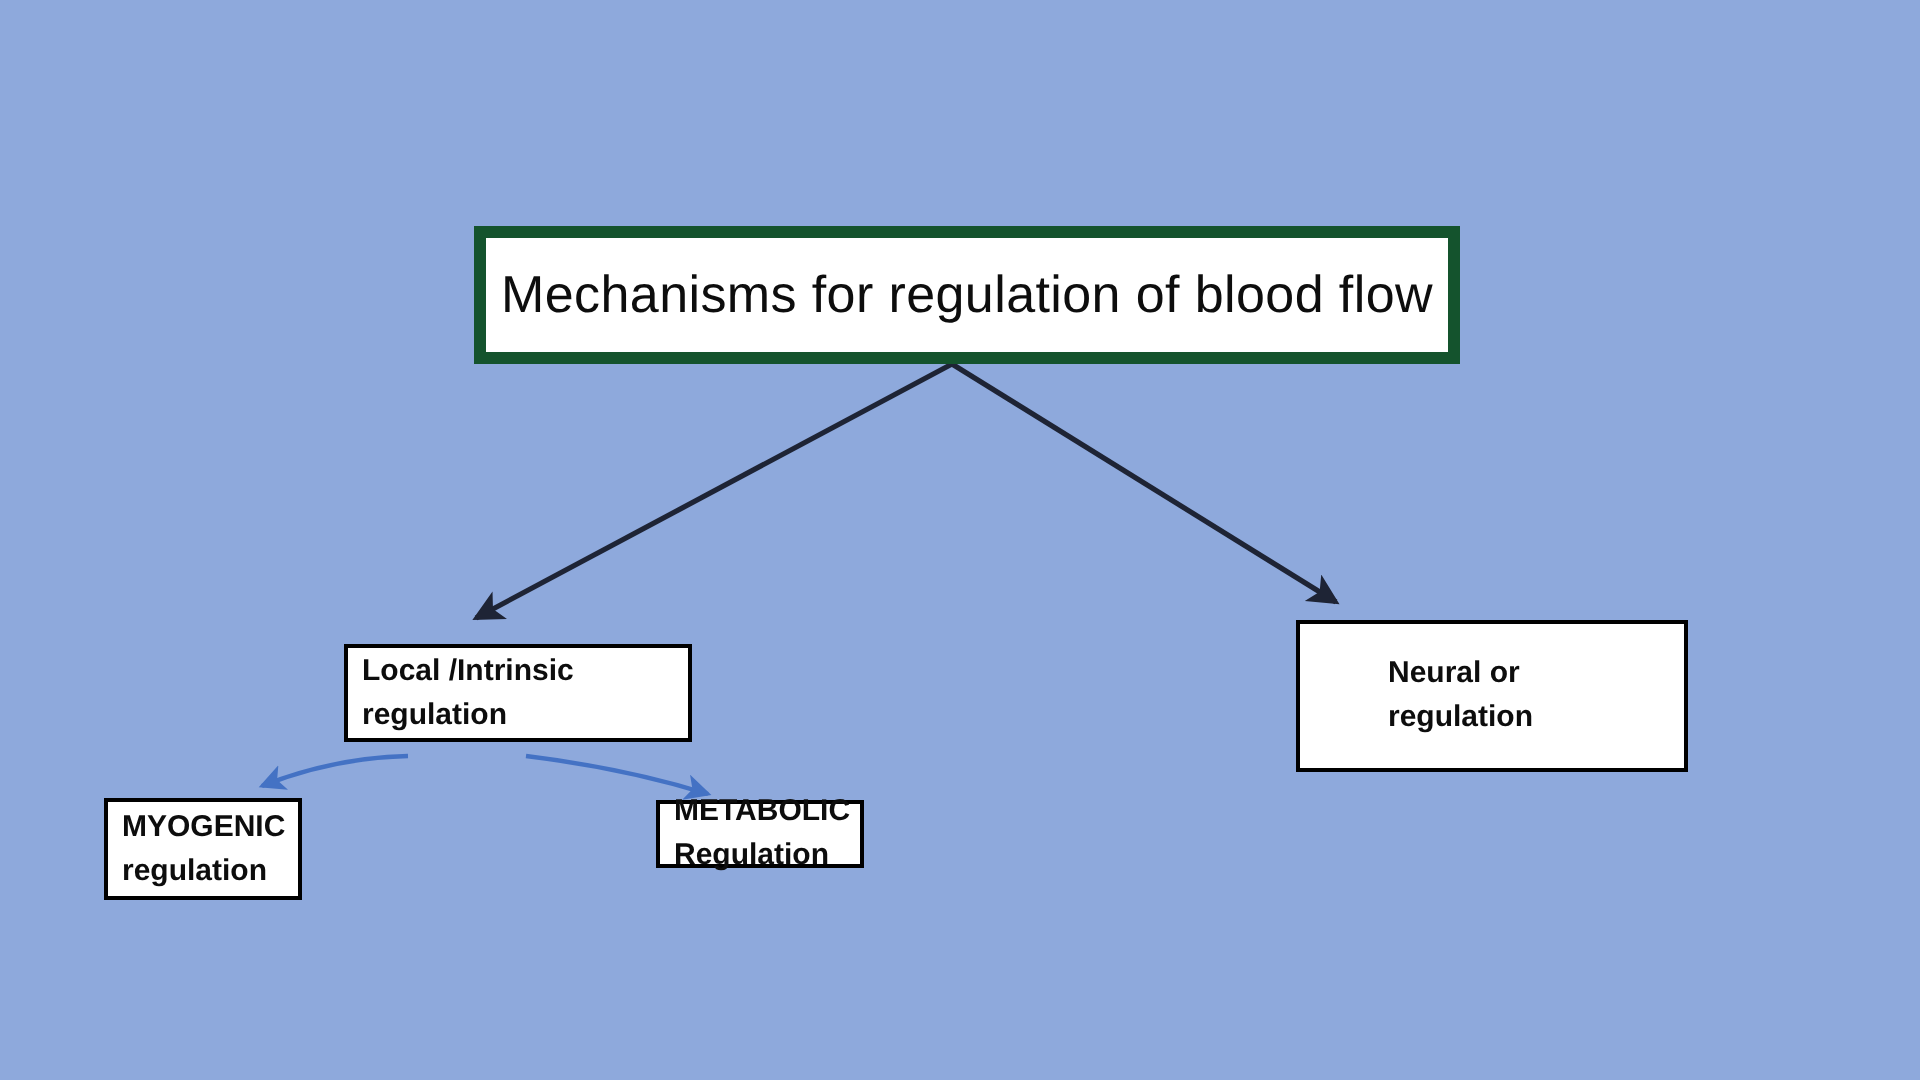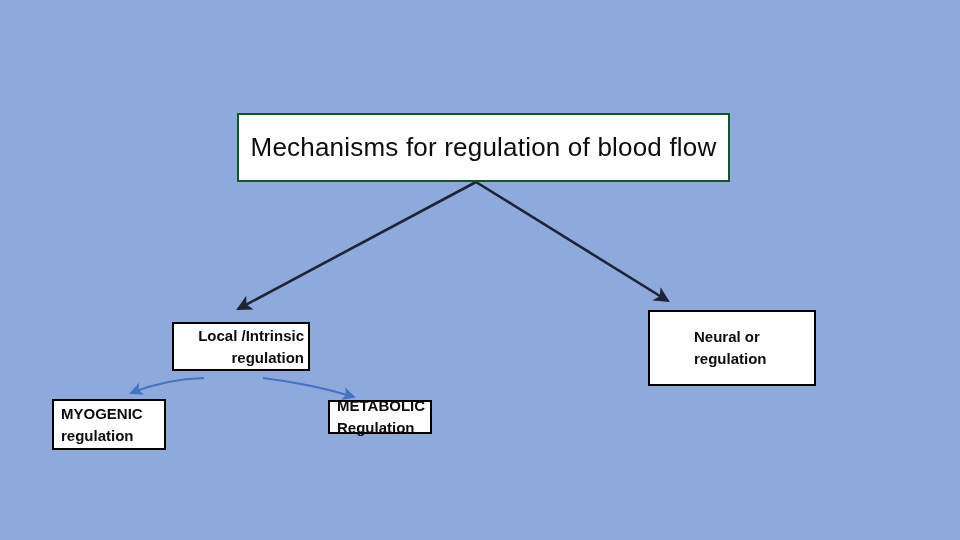--- a/index.html
+++ b/index.html
@@ -31,21 +31,21 @@
     position: absolute;
     background: #FFFFFF;
     color: #0d0d0d;
     box-sizing: border-box;
   }
   .title-box {
     left: 237px;
     top: 113px;
     width: 493px;
     height: 69px;
-    border: 2px solid #14532d;
+    border: 6px solid #14532d;
     display: flex;
     align-items: center;
     justify-content: center;
     font-size: 26px;
     font-weight: 400;
     letter-spacing: 0.2px;
     white-space: nowrap;
   }
   .node {
     border: 2.5px solid #000000;
@@ -55,35 +55,34 @@
     display: flex;
     flex-direction: column;
     justify-content: center;
     padding-left: 7px;
     padding-right: 4px;
   }
   .node div { white-space: nowrap; }
   .node-local {
     left: 172px;
     top: 322px;
-    width: 138px;
+    width: 174px;
     height: 49px;
-    align-items: flex-end;
   }
   .node-neural {
     left: 648px;
     top: 310px;
-    width: 168px;
+    width: 196px;
     height: 76px;
     padding-left: 44px;
   }
   .node-myogenic {
     left: 52px;
     top: 399px;
-    width: 114px;
+    width: 99px;
     height: 51px;
   }
   .node-metabolic {
     left: 328px;
     top: 400px;
     width: 104px;
     height: 34px;
   }
 </style>
 </head>

